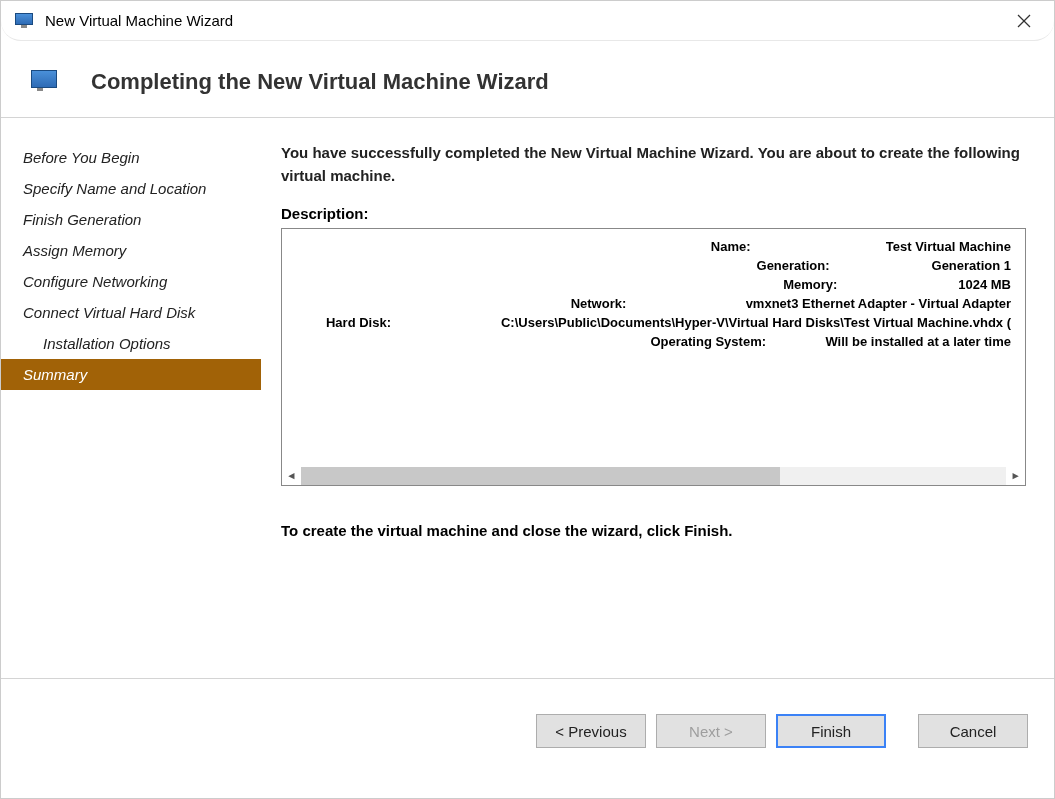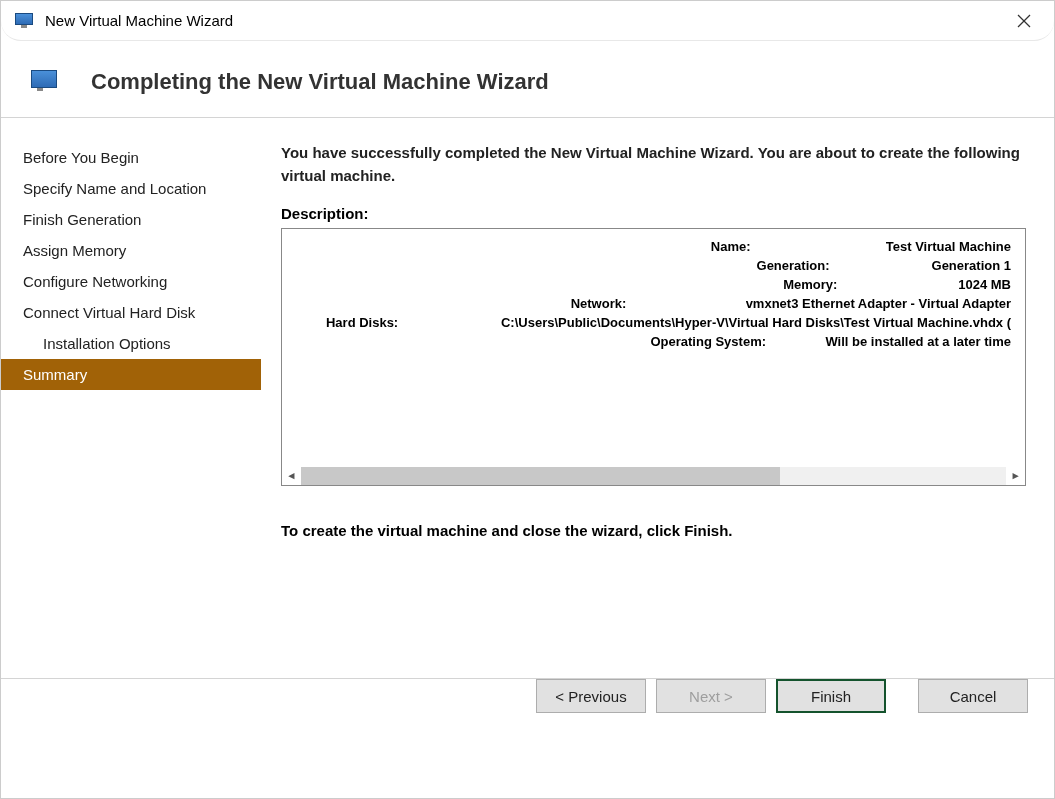--- a/index.html
+++ b/index.html
@@ -93,20 +93,21 @@
       width: 260px;
       padding: 24px 0 0 0;
       border-right: 0;
     }
     .sidebar-item {
       padding: 7px 0 7px 22px;
       font-size: 15px;
       color: #222;
       cursor: pointer;
       white-space: nowrap;
+      font-style: italic;
     }
     .sidebar-item.indent {
       padding-left: 42px;
     }
     .sidebar-item.active {
       background: #a16207;
       color: #fff;
     }
     .main-content {
       flex: 1;
@@ -183,41 +184,41 @@
     }
     .finish-hint {
       margin-top: 36px;
       font-size: 15px;
     }
     .footer-section {
       height: 70px;
       border-top: 1px solid #d4d4d4;
       display: flex;
       justify-content: flex-end;
-      align-items: flex-start;
+      align-items: flex-end;
       padding-right: 26px;
       gap: 10px;
     }
     .btn {
       height: 34px;
       width: 110px;
       font-size: 15px;
       background: #e1e1e1;
       border: 1px solid #adadad;
       color: #222;
       cursor: pointer;
       font-family: inherit;
     }
     .btn.disabled {
       color: #9e9e9e;
       background: #e1e1e1;
       cursor: default;
     }
     .btn.primary {
-      border: 2px solid #14532d;
+      border: 2px solid #3b82f6;
       background: #e1e1e1;
     }
     .btn-gap {
       width: 12px;
     }
   </style>
 </head>
 <body>
 
 <div class="titlebar">
@@ -270,21 +271,21 @@
         </div>
         <div class="desc-row">
           <div class="desc-key">Memory:</div>
           <div class="desc-val">1024 MB</div>
         </div>
         <div class="desc-row">
           <div class="desc-key">Network:</div>
           <div class="desc-val">vmxnet3 Ethernet Adapter - Virtual Adapter</div>
         </div>
         <div class="desc-row">
-          <div class="desc-key">Hard Disks:</div>
+          <div class="desc-key">Hard Disk:</div>
           <div class="desc-val">C:\Users\Public\Documents\Hyper-V\Virtual Hard Disks\Test Virtual Machine.vhdx (</div>
         </div>
         <div class="desc-row">
           <div class="desc-key">Operating System:</div>
           <div class="desc-val">Will be installed at a later time</div>
         </div>
       </div>
       <div class="hscroll">
         <div class="scroll-arrow">◂</div>
         <div class="scroll-track">

